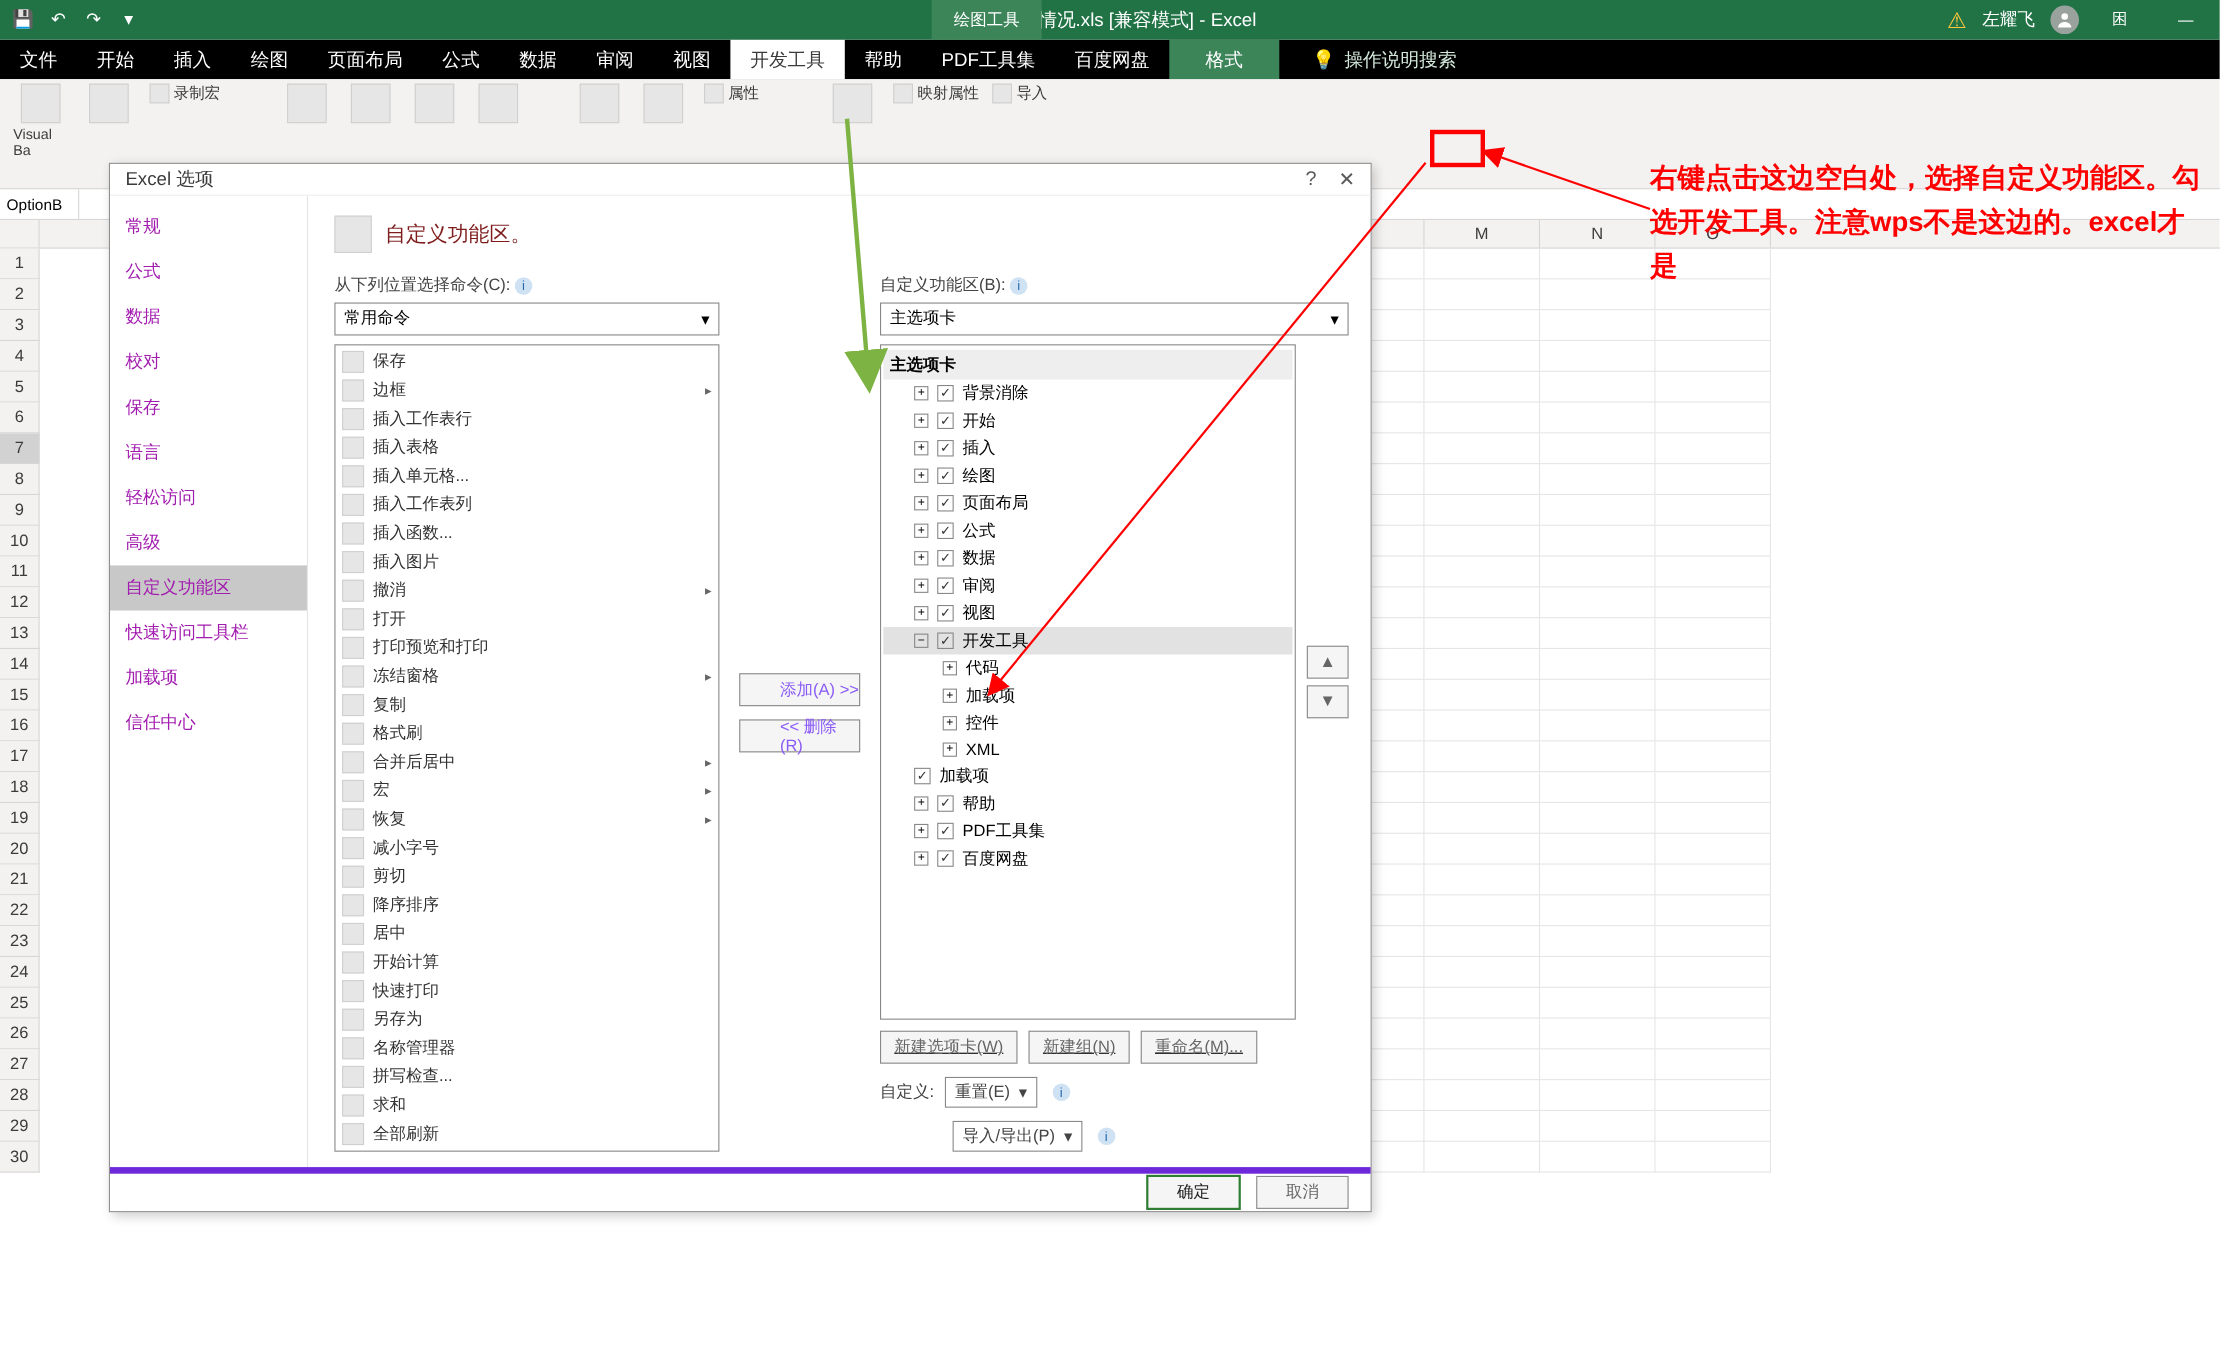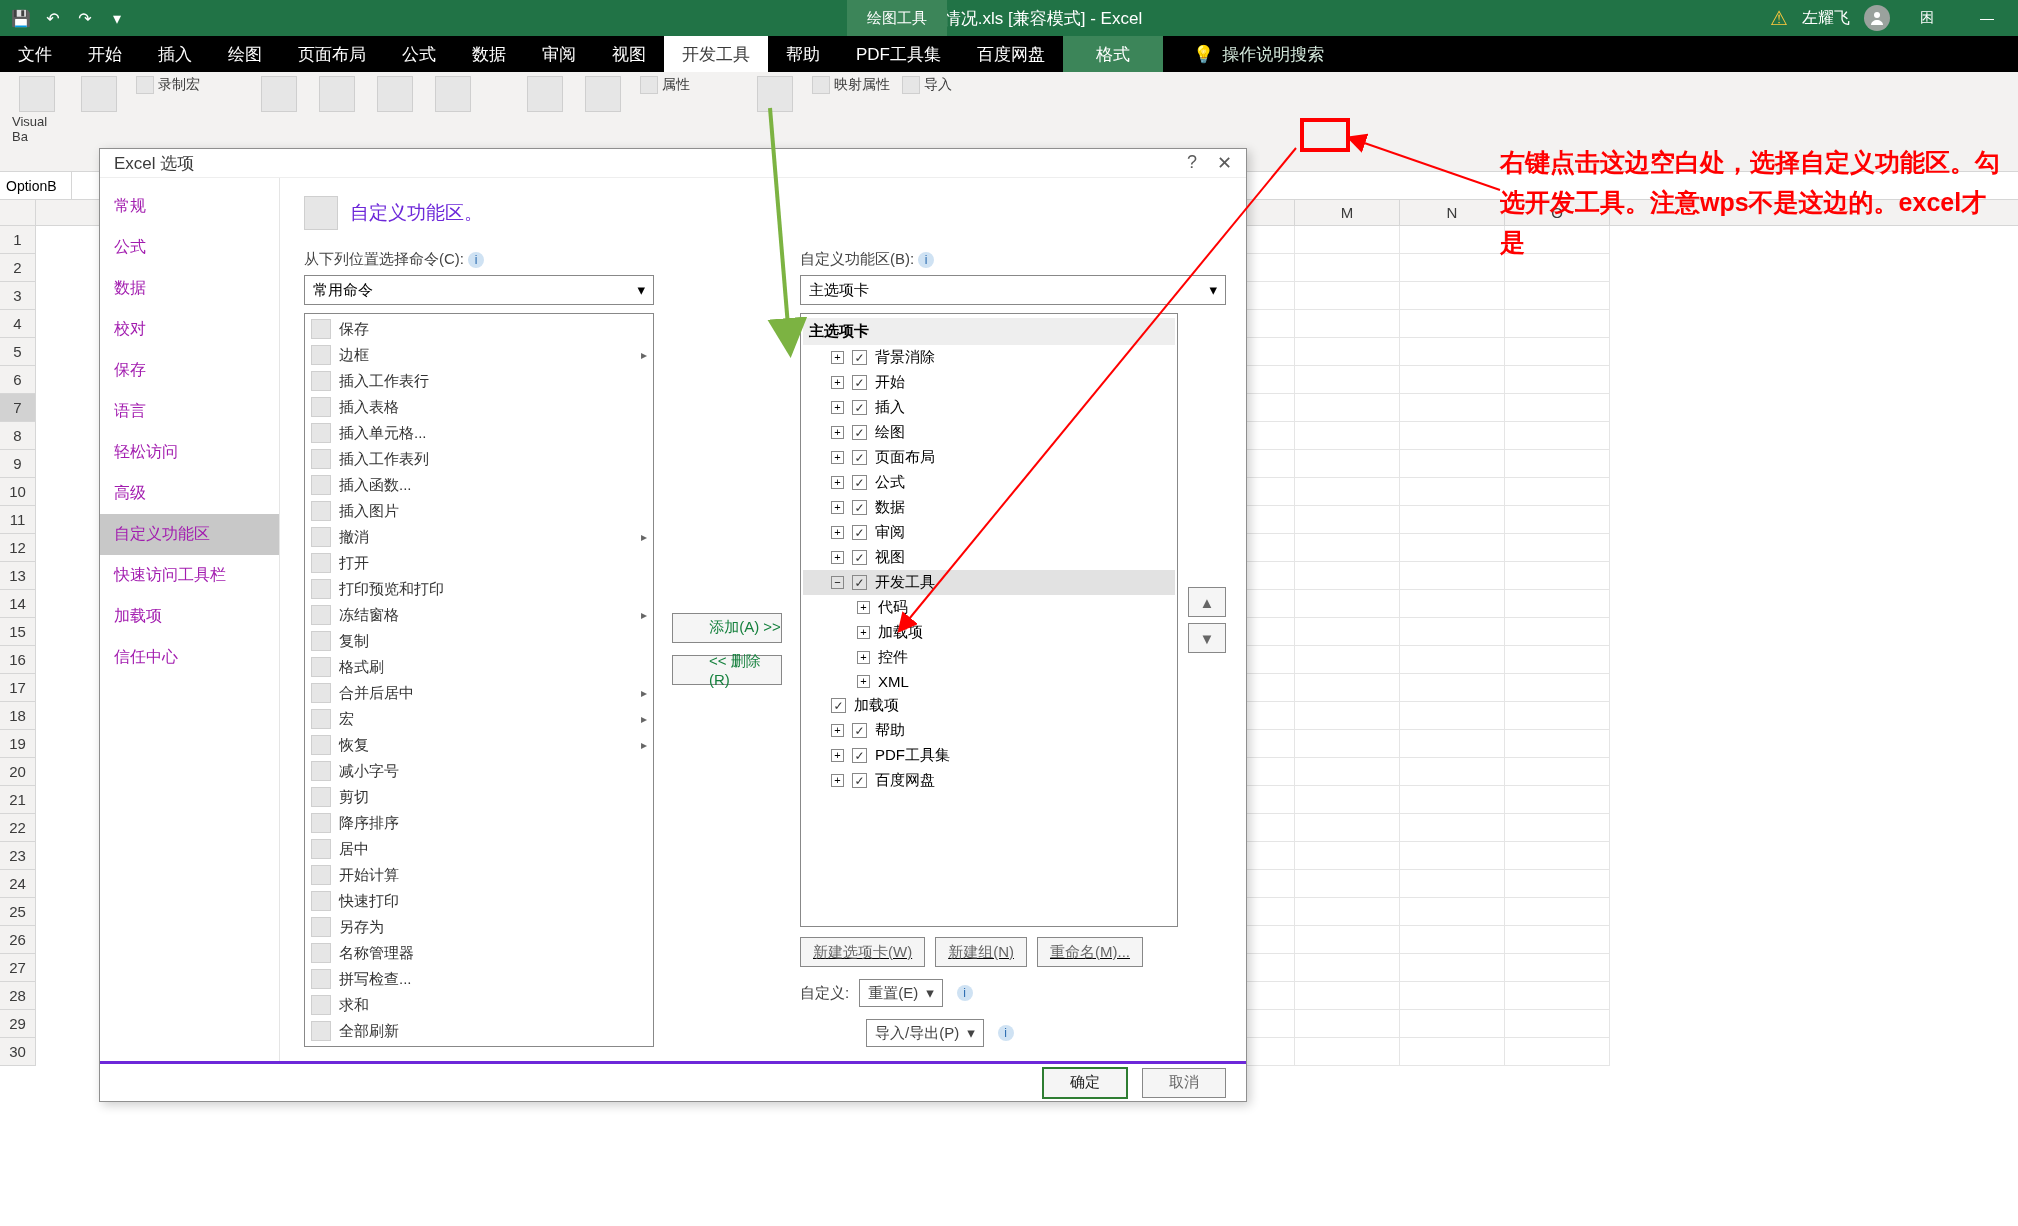--- a/index.html
+++ b/index.html
@@ -51,21 +51,21 @@
 
 
 .dialog { position: absolute; left: 99px; top: 148px; width: 1148px; height: 954px; background: #fff; border: 1px solid #8f8f8f; box-shadow: 3px 3px 10px rgba(0,0,0,.2); display: flex; flex-direction: column; }
 .dlg-title { height: 42px; display: flex; align-items: center; justify-content: space-between; padding: 0 14px; font-size: 17px; color: #3b3b3b; border-bottom: 1px solid #eee; }
 .dlg-close { display: flex; gap: 20px; font-size: 18px; color: #5a5a5a; }
 .dlg-body { flex: 1; display: flex; }
 .dlg-sidebar { width: 180px; border-right: 1px solid #e5e5e5; padding: 8px 0; }
 .sb-item { padding: 10px 14px; font-size: 16px; color: #a21caf; cursor: pointer; }
 .sb-item.selected { background: #c8c8c8; }
 .dlg-main { flex: 1; padding: 18px 20px 14px 24px; display: flex; flex-direction: column; }
-.dlg-heading { display: flex; align-items: center; gap: 12px; font-size: 19px; color: #6d28d9; margin-bottom: 20px; }
+.dlg-heading { display: flex; align-items: center; gap: 12px; font-size: 19px; color: #7f1d1d; margin-bottom: 20px; }
 .dlg-heading .hico { width: 34px; height: 34px; background: #e6e6e6; border: 1px solid #cfcfcf; }
 .two-col { flex: 1; display: flex; gap: 18px; }
 .col { display: flex; flex-direction: column; flex: 1; min-width: 0; }
 .col-label { font-size: 15px; color: #444; margin-bottom: 6px; }
 .info-i { display: inline-block; width: 16px; height: 16px; border-radius: 50%; background: #cfe2f3; color: #2b6cb0; font-size: 12px; text-align: center; line-height: 16px; margin-left: 4px; }
 .combo { height: 30px; border: 1px solid #888; background: #fff; display: flex; align-items: center; justify-content: space-between; padding: 0 8px; font-size: 15px; margin-bottom: 8px; }
 .listbox { flex: 1; border: 1px solid #888; background: #fff; overflow: auto; padding: 2px; }
 .cmd-item { display: flex; align-items: center; gap: 8px; padding: 3px 4px; font-size: 15px; color: #333; }
 .cmd-ico { width: 20px; height: 20px; background: #e6e6e6; border: 1px solid #cfcfcf; flex-shrink: 0; }
 .sub-marker { margin-left: auto; color: #666; font-size: 12px; }
@@ -74,32 +74,32 @@
 .tree-head { padding: 4px 6px; font-weight: bold; background: #eee; }
 .tree-item { display: flex; align-items: center; gap: 4px; padding: 3px 4px; }
 .tree-item.selected { background: #e2e2e2; }
 .tree-item .chk { width: 15px; height: 15px; border: 1px solid #888; display: inline-flex; align-items: center; justify-content: center; font-size: 12px; color: #333; margin-right: 4px; }
 .exp { width: 13px; height: 13px; border: 1px solid #888; display: inline-flex; align-items: center; justify-content: center; font-size: 11px; line-height: 1; margin-right: 4px; }
 .indent1 { padding-left: 28px; }
 .indent2 { padding-left: 54px; }
 
 .mid-btns { width: 110px; display: flex; flex-direction: column; justify-content: center; gap: 12px; }
 .btn { height: 30px; border: 1px solid #888; background: #f5f5f5; font-size: 15px; color: #666; cursor: pointer; display: flex; align-items: center; justify-content: center; }
-.btn.disabled { color: #15803d; background: #f5f5f5; padding-left: 36px; }
+.btn.disabled { color: #8b5cf6; background: #f5f5f5; padding-left: 36px; }
 .btn.primary { border: 2px solid #2e7d32; color: #222; padding: 0 22px; height: 32px; }
 
 .updown { width: 38px; display: flex; flex-direction: column; gap: 6px; align-self: center; }
 .updown .btn { height: 30px; }
 
 .below-tree { display: flex; gap: 10px; margin-top: 10px; text-decoration: underline; }
 .below-tree .btn { padding: 0 12px; }
 .custom-row { display: flex; align-items: center; gap: 10px; margin-top: 12px; font-size: 15px; color: #444; justify-content: flex-start; padding-left: 0; }
 .combo-sm { height: 28px; border: 1px solid #888; padding: 0 8px; display: flex; align-items: center; gap: 8px; background: #fff; }
 
-.dlg-footer { height: 56px; border-top: 3px solid #6d28d9; display: flex; align-items: center; justify-content: flex-end; gap: 14px; padding: 0 20px; }
+.dlg-footer { height: 56px; border-top: 6px solid #6d28d9; display: flex; align-items: center; justify-content: flex-end; gap: 14px; padding: 0 20px; }
 .dlg-footer .btn { padding: 0 26px; }
 
 
 .anno-box { position: absolute; left: 1300px; top: 118px; width: 50px; height: 34px; border: 4px solid #ff0000; }
 .anno-text { position: absolute; left: 1500px; top: 142px; width: 500px; font-size: 25px; font-weight: bold; color: #ff0000; line-height: 1.6; }
 
 svg.overlay { position: absolute; top: 0; left: 0; pointer-events: none; }
 </style>
 </head>
 <body>

